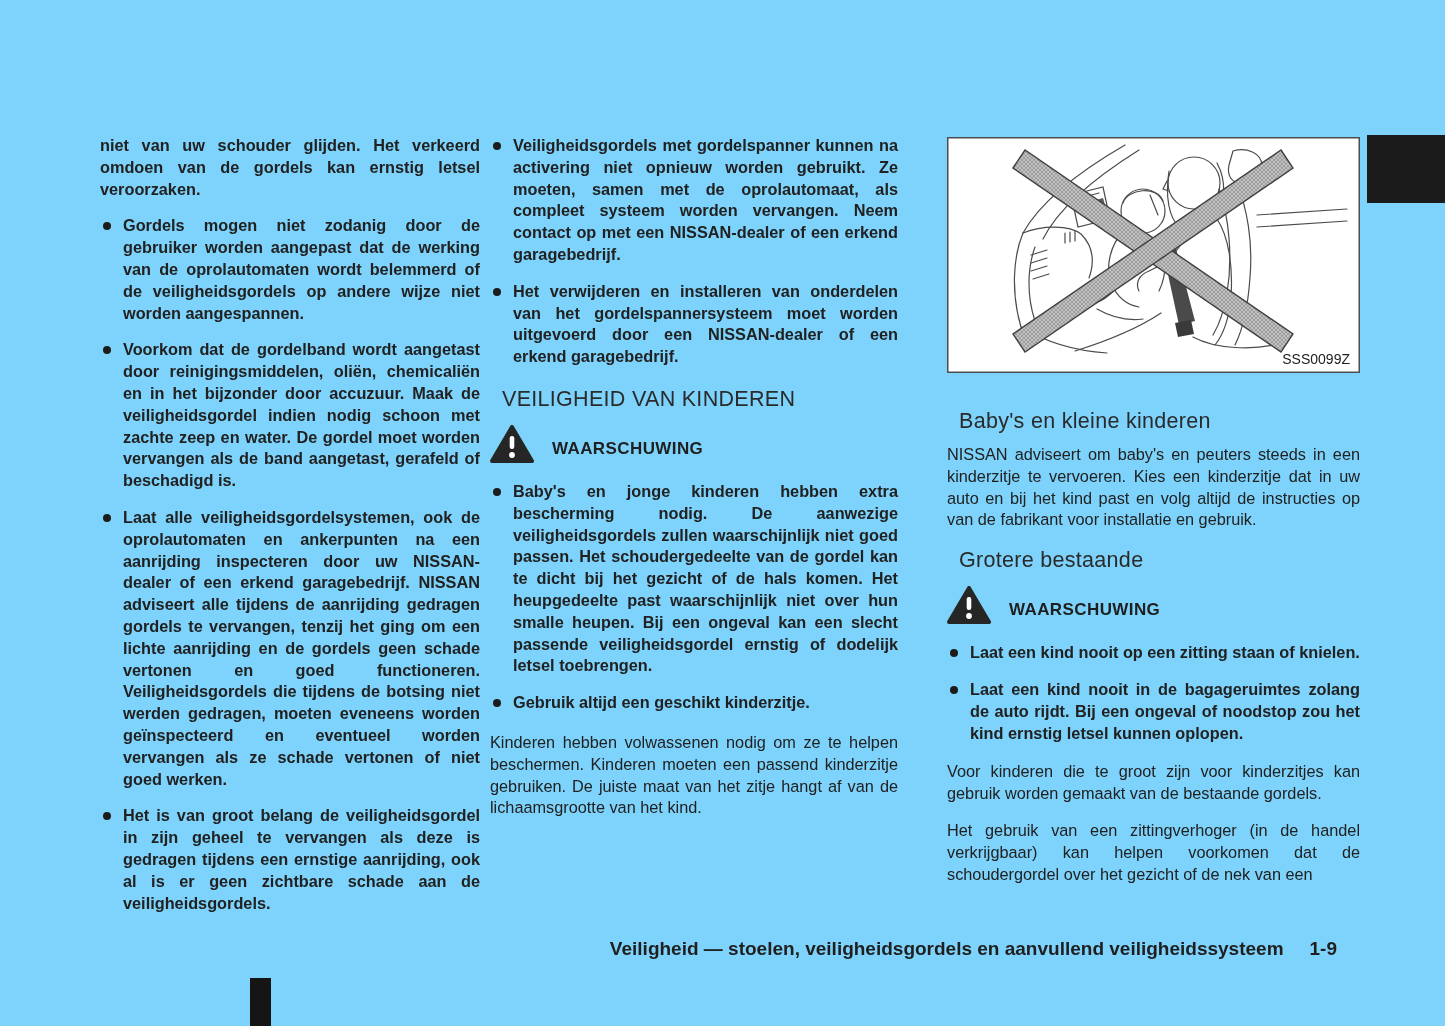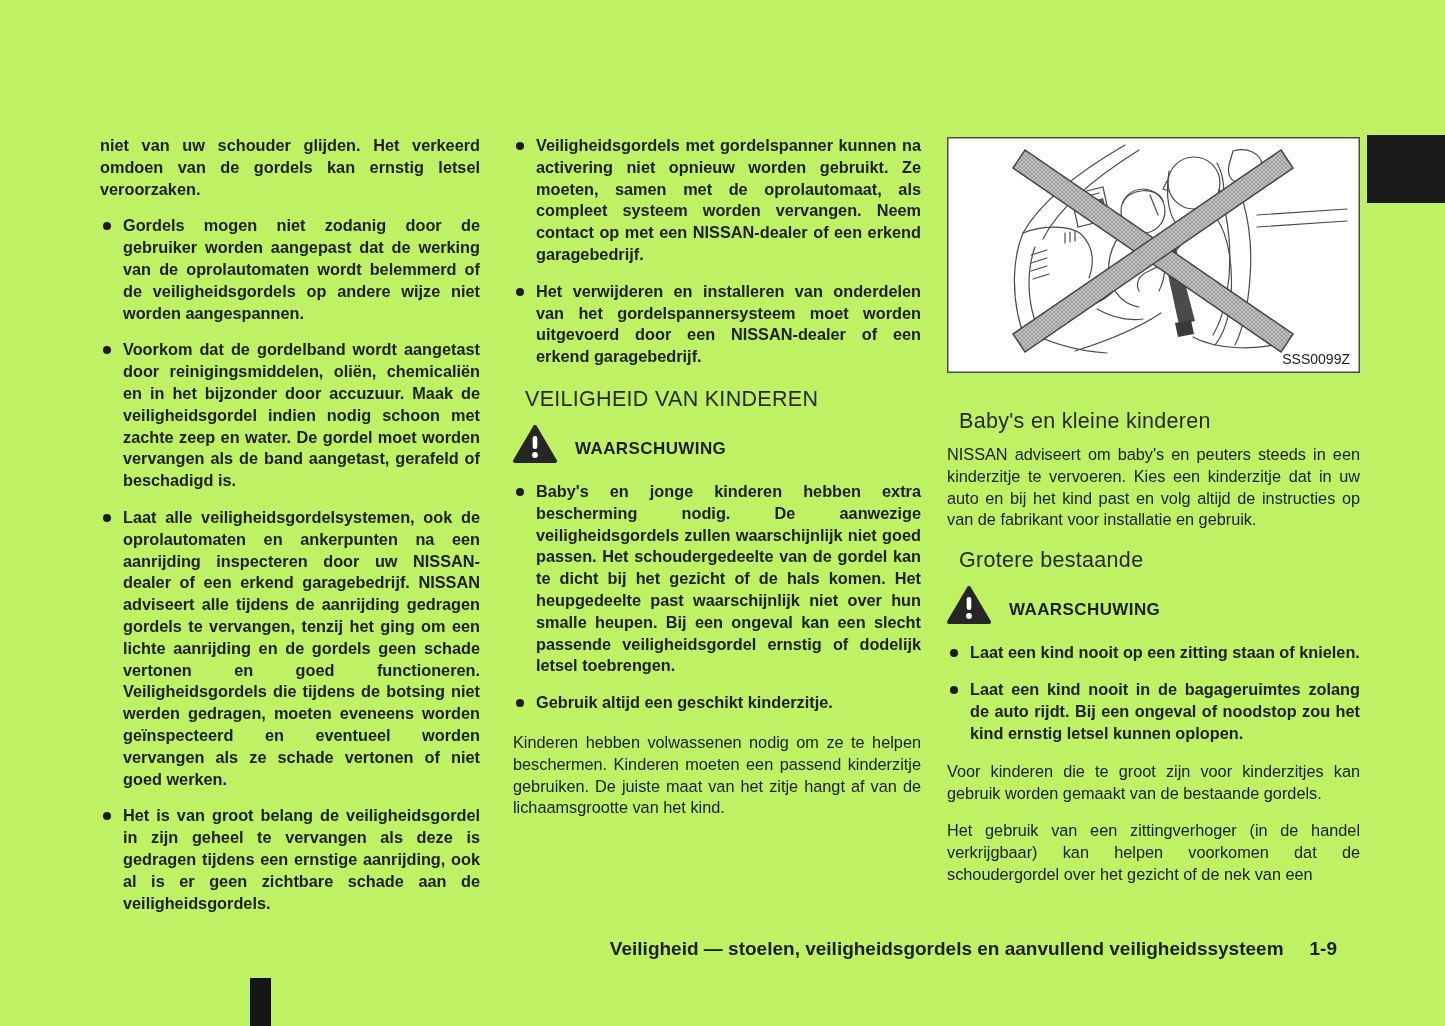--- a/index.html
+++ b/index.html
@@ -1,24 +1,24 @@
 <!DOCTYPE html>
 <html><head>
 <meta charset="utf-8">
 <style>
   html,body { margin:0; padding:0; background:#e8e8e8; }
   #page {
     position:relative; width:1445px; height:1026px;
-    background:#bef264; overflow:hidden;
+    background:#7dd3fc; overflow:hidden;
     font-family:"Liberation Sans", sans-serif;
     color:#212121;
   }
   .col { position:absolute; top:135px; }
   #col1 { left:100px;  width:380px; }
-  #col2 { left:513px;  width:408px; }
+  #col2 { left:490px;  width:408px; }
   #col3 { left:947px;  width:413px; }
 
   .body-text {
     font-size:16.3px; line-height:21.8px; text-align:justify;
     margin:0 0 15px 0;
   }
   .bold { font-weight:700; }
 
   .bullet { position:relative; padding-left:23px; }
   .bullet::before {

